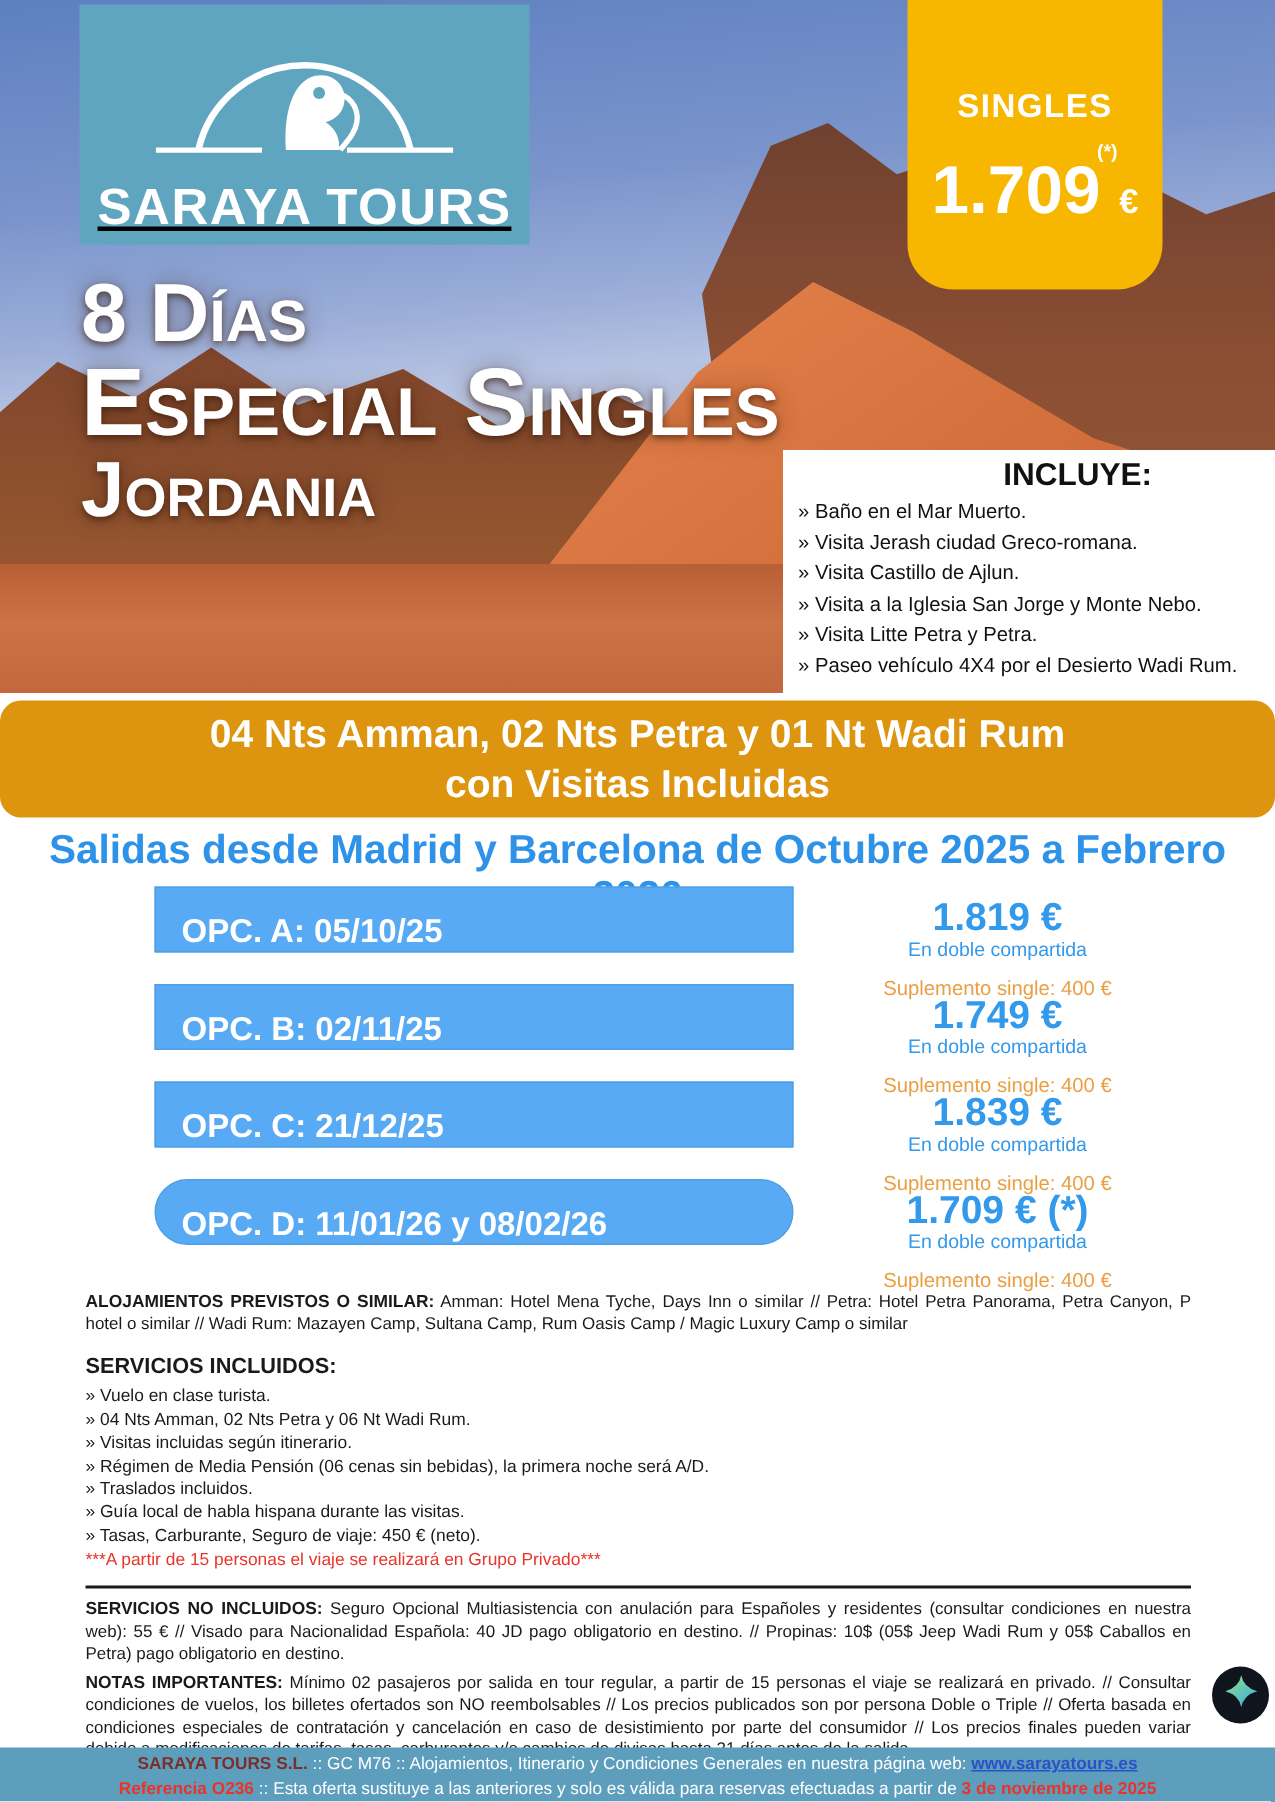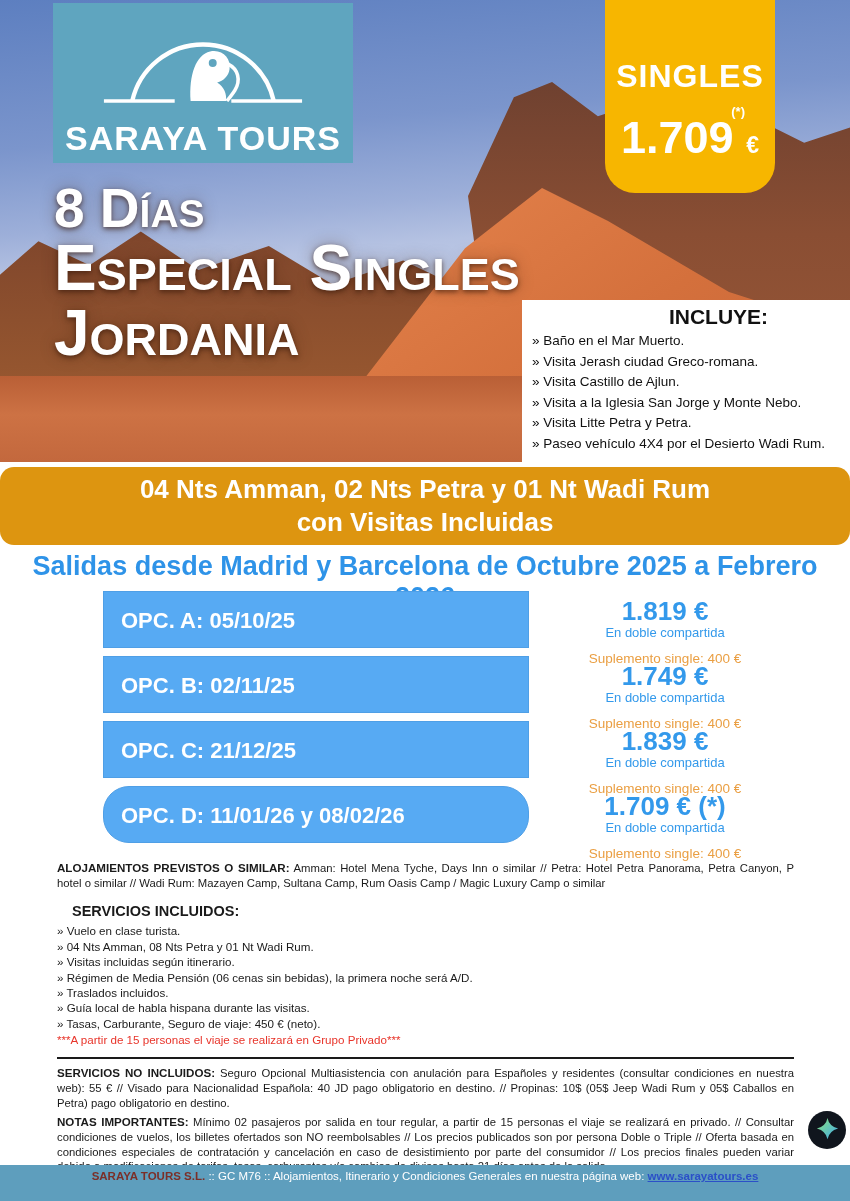--- a/index.html
+++ b/index.html
@@ -16,62 +16,62 @@
   .rocks-left { position:absolute; left:0; top:222px; width:640px; height:240px;
           background:linear-gradient(180deg,#7e452c 0%,#94552f 60%,#a35f36 100%);
           clip-path:polygon(0 22%,6% 8%,14% 18%,22% 4%,31% 20%,42% 10%,52% 26%,63% 16%,74% 30%,86% 22%,100% 38%,100% 100%,0 100%); }
   .dune { position:absolute; left:300px; top:188px; width:550px; height:274px;
           background:linear-gradient(145deg,#e6854e 0%,#d4703c 55%,#c5643a 100%);
           clip-path:polygon(0 100%,30% 22%,44% 0,56% 12%,78% 38%,100% 52%,100% 100%); }
   .sand { position:absolute; left:0; top:376px; width:850px; height:86px;
           background:linear-gradient(180deg,#b95f36 0%,#cd7244 45%,#c3683d 100%); }
 
   .logo-box { position:absolute; left:53px; top:3px; width:300px; height:160px; background:#5fa5bf;
-          display:flex; flex-direction:column; align-items:center; justify-content:flex-end; padding-bottom:8px; }
+          display:flex; flex-direction:column; align-items:center; justify-content:flex-end; padding-bottom:8px;text-decoration:underline; }
   .logo-brand { color:#fff; font-size:34px; font-weight:bold; letter-spacing:1px; line-height:1; }
 
   .price-box { position:absolute; left:605px; top:0; width:170px; height:193px; background:#f7b600;
           border-radius:0 0 30px 30px; color:#fff; text-align:center; }
-  .pb-label { font-size:32px; font-weight:bold; letter-spacing:1px; margin-top:58px; }
+  .pb-label { font-size:22px; font-weight:bold; letter-spacing:1px; margin-top:58px; }
   .pb-ast { font-size:13px; font-weight:bold; text-align:right; padding-right:30px; margin-top:10px; line-height:1; }
   .pb-price { font-size:45px; font-weight:bold; line-height:0.9; }
   .pb-cur { font-size:23px; font-weight:bold; }
 
   .hero-title { position:absolute; left:54px; top:181px; color:#fff; font-weight:bold;
           text-shadow:0 2px 5px rgba(55,25,10,.65), 0 0 16px rgba(55,25,10,.35); }
   .ht1 { font-size:55px; font-variant:small-caps; line-height:1.0; }
   .ht2 { font-size:64px; font-variant:small-caps; line-height:1.02; }
-  .ht3 { font-size:64px; font-variant:small-caps; line-height:1.02; }
+  .ht3 { font-size:52px; font-variant:small-caps; line-height:1.02; }
 
   .incluye { position:absolute; left:522px; top:300px; width:389px; height:162px; background:#fff;
           padding:5px 6px 4px 10px; color:#111; }
   .incluye-title { text-align:center; font-weight:bold; font-size:21px; margin-bottom:2px; }
   .incluye-item { font-size:13.5px; line-height:1.52; white-space:nowrap; }
 
   
   .banner { position:absolute; left:0; top:467px; width:850px; height:78px; background:#dd9510;
           color:#fff; font-weight:bold; font-size:26px; text-align:center; padding-top:6px; line-height:1.25;border-radius:14px; }
   .salidas { position:absolute; left:0; top:551px; width:850px; text-align:center;
           color:#2e93e8; font-weight:bold; font-size:27px; }
 
   
-  .opt-bar { position:absolute; left:103px; width:426px; height:57px; background:#57aaf3;
+  .opt-bar { position:absolute; left:103px; width:426px; height:44px; background:#57aaf3;
           color:#fff; font-weight:bold; font-size:22px; line-height:57px; padding-left:17px;
           border:1px solid #4f9fe6; }
   .opt-price { position:absolute; left:535px; width:260px; text-align:center; }
   .op-price { color:#3399eb; font-weight:bold; font-size:26px; line-height:1; }
   .op-note { color:#3399eb; font-size:13px; margin-top:1px; }
   .op-sup { color:#ea9f43; font-size:13.5px; margin-top:11px; }
   .r0 { top:591px; } .r1 { top:656px; } .r2 { top:721px; } .r3 { top:786px;border-radius:26px; }
   .p0 { top:598px; } .p1 { top:663px; } .p2 { top:728px; } .p3 { top:793px; }
 
   
   .lower { position:absolute; left:57px; top:860px; width:737px; color:#1a1a1a; z-index:1; }
   .aloja { font-size:11.6px; line-height:1.4; }
-  .sec-title { font-size:14.5px; font-weight:bold; margin-top:13px; margin-bottom:4px;margin-left:15px; }
+  .sec-title { font-size:14.5px; font-weight:bold; margin-top:13px; margin-bottom:4px; }
   .svc-item { font-size:11.6px; line-height:1.33; }
   .red-line { font-size:11.6px; line-height:1.4; color:#e8342a; margin-top:1px; }
   .divider { border:none; border-top:2px solid #1a1a1a; margin:9px 0 6px 0; }
   .para { font-size:11.3px; line-height:1.3; text-align:justify; }
   .para + .para { margin-top:4px; }
   .para b { font-size:11.6px; }
 
   
   .footer { position:absolute; left:0; top:1165px; width:850px; height:40px; background:#5e9ebd;
           color:#fff; text-align:center; font-size:11.5px; padding-top:3px; line-height:1.45; z-index:2; }
@@ -165,37 +165,38 @@
     <div class="op-price">1.709 € (*)</div>
     <div class="op-note">En doble compartida</div>
     <div class="op-sup">Suplemento single: 400 €</div>
   </div>
 
   <div class="lower">
     <div class="aloja para"><b>ALOJAMIENTOS PREVISTOS O SIMILAR:</b> <span>Amman: Hotel Mena Tyche, Days Inn o similar // Petra: Hotel Petra Panorama, Petra Canyon, P hotel o similar // Wadi Rum: Mazayen Camp, Sultana Camp, Rum Oasis Camp / Magic Luxury Camp o similar</span></div>
 
     <div class="sec-title">SERVICIOS INCLUIDOS:</div>
     <div class="svc-item">» Vuelo en clase turista.</div>
-    <div class="svc-item">» 04 Nts Amman, 08 Nts Petra y 01 Nt Wadi Rum.</div>
+    <div class="svc-item">» 04 Nts Amman, 02 Nts Petra y 06 Nt Wadi Rum.</div>
     <div class="svc-item">» Visitas incluidas según itinerario.</div>
     <div class="svc-item">» Régimen de Media Pensión (06 cenas sin bebidas), la primera noche será A/D.</div>
     <div class="svc-item">» Traslados incluidos.</div>
     <div class="svc-item">» Guía local de habla hispana durante las visitas.</div>
     <div class="svc-item">» Tasas, Carburante, Seguro de viaje: 450 € (neto).</div>
     <div class="red-line">***A partir de 15 personas el viaje se realizará en Grupo Privado***</div>
 
     <hr class="divider">
 
     <div class="para"><b>SERVICIOS NO INCLUIDOS:</b> <span>Seguro Opcional Multiasistencia con anulación para Españoles y residentes (consultar condiciones en nuestra web): 55 € // Visado para Nacionalidad Española: 40 JD pago obligatorio en destino. // Propinas: 10$ (05$ Jeep Wadi Rum y 05$ Caballos en Petra) pago obligatorio en destino.</span></div>
 
     <div class="para"><b>NOTAS IMPORTANTES:</b> <span>Mínimo 02 pasajeros por salida en tour regular, a partir de 15 personas el viaje se realizará en privado. // Consultar condiciones de vuelos, los billetes ofertados son NO reembolsables // Los precios publicados son por persona Doble o Triple // Oferta basada en condiciones especiales de contratación y cancelación en caso de desistimiento por parte del consumidor // Los precios finales pueden variar debido a modificaciones de tarifas, tasas, carburantes y/o cambios de divisas hasta 21 días antes de la salida.</span></div>
   </div>
 
   <div class="footer">
     <div><span class="f-brand">SARAYA TOURS S.L.</span> <span>:: GC M76 ::  Alojamientos, Itinerario y Condiciones Generales en nuestra página web:</span> <a class="f-link">www.sarayatours.es</a></div>
+    <div><span class="f-ref">Referencia O236</span> <span>:: Esta oferta sustituye a las anteriores y solo es válida para reservas efectuadas a partir de</span> <span class="f-date">3 de noviembre de 2025</span></div>
   </div>
 
   <div class="sparkle-btn">
     <span>
       <svg viewBox="0 0 40 40" width="25" height="25">
         <defs>
           <linearGradient id="sg" x1="0" y1="0" x2="1" y2="1">
             <stop offset="0" stop-color="#8be57e"></stop>
             <stop offset="1" stop-color="#3fa7ea"></stop>
           </linearGradient>

